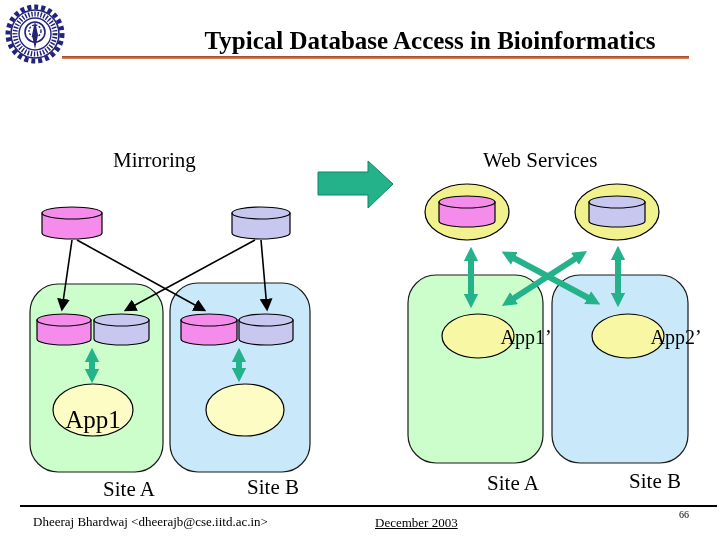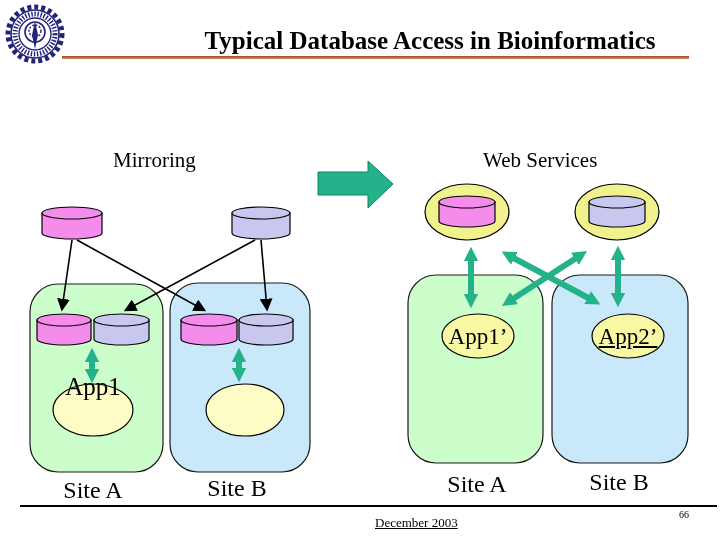--- a/index.html
+++ b/index.html
@@ -8,22 +8,22 @@
   .abs{position:absolute;}
   .page-title{left:160px;top:27px;width:540px;text-align:center;
               font-size:25px;font-weight:bold;white-space:nowrap;}
   .title-underline{left:62px;top:56px;width:627px;height:3px;
                    background:linear-gradient(#9c4524,#d98b64);}
   .section-label{font-size:21px;white-space:nowrap;}
   .mirroring-label{left:113px;top:148px;}
   .webservices-label{left:483px;top:148px;}
   .ellipse-label{transform:translate(-50%,-50%);white-space:nowrap;}
   .app-label{font-size:25px;}
-  .app-label-sm{font-size:23px;}
-  .site-label{font-size:24px;transform:translateX(-50%);white-space:nowrap;}
+  .app-label-sm{font-size:20px;margin-left:48px;}
+  .site-label{font-size:21px;transform:translateX(-50%);white-space:nowrap;margin-left:36px;}
   .diagram{left:0;top:0;width:720px;height:540px;}
   .footer-divider{left:20px;top:505px;width:697px;height:2px;background:#000;}
   .footer-author{left:33px;top:514px;font-size:13px;white-space:nowrap;}
   .footer-date{left:375px;top:515px;font-size:13px;white-space:nowrap;text-decoration:underline;}
   .page-number{left:679px;top:509px;font-size:10px;}
   .logo{left:3px;top:1px;width:64px;height:64px;}
 </style>
 </head>
 <body>
 
@@ -112,26 +112,27 @@
     <line x1="618" y1="253" x2="618" y2="300" stroke="#23B28A" stroke-width="6" marker-start="url(#tealArrow)" marker-end="url(#tealArrow)"></line>
     <line x1="508" y1="255" x2="594" y2="301" stroke="#23B28A" stroke-width="6" marker-start="url(#tealArrow)" marker-end="url(#tealArrow)"></line>
     <line x1="581" y1="255" x2="508" y2="302" stroke="#23B28A" stroke-width="6" marker-start="url(#tealArrow)" marker-end="url(#tealArrow)"></line>
 
     <ellipse cx="93" cy="410" rx="40" ry="26" fill="#FCFCC4" stroke="#000" stroke-width="1.2"></ellipse>
     <ellipse cx="245" cy="410" rx="39" ry="26" fill="#FCFCC4" stroke="#000" stroke-width="1.2"></ellipse>
     <ellipse cx="478" cy="336" rx="36" ry="22" fill="#F8F8A4" stroke="#000" stroke-width="1.2"></ellipse>
     <ellipse cx="628" cy="336" rx="36" ry="22" fill="#F8F8A4" stroke="#000" stroke-width="1.2"></ellipse>
   </svg>
 
-  <div class="abs ellipse-label app-label" style="left:93px;top:387px;">App1</div>
+  <div class="abs ellipse-label app-label" style="left:93px;top:420px;">App1</div>
   <div class="abs ellipse-label app-label-sm" style="left:478px;top:337px;">App1’</div>
-  <div class="abs ellipse-label app-label-sm" style="left:628px;top:337px;text-decoration:underline;">App2’</div>
+  <div class="abs ellipse-label app-label-sm" style="left:628px;top:337px;">App2’</div>
 
   <div class="abs site-label" style="left:93px;top:477px;">Site A</div>
   <div class="abs site-label" style="left:237px;top:475px;">Site B</div>
   <div class="abs site-label" style="left:477px;top:471px;">Site A</div>
   <div class="abs site-label" style="left:619px;top:469px;">Site B</div>
 
   <div class="abs footer-divider"></div>
+  <div class="abs footer-author">Dheeraj Bhardwaj &lt;dheerajb@cse.iitd.ac.in&gt;</div>
   <div class="abs footer-date">December  2003</div>
   <div class="abs page-number">66</div>
 
 </div>
 
 </body></html>

